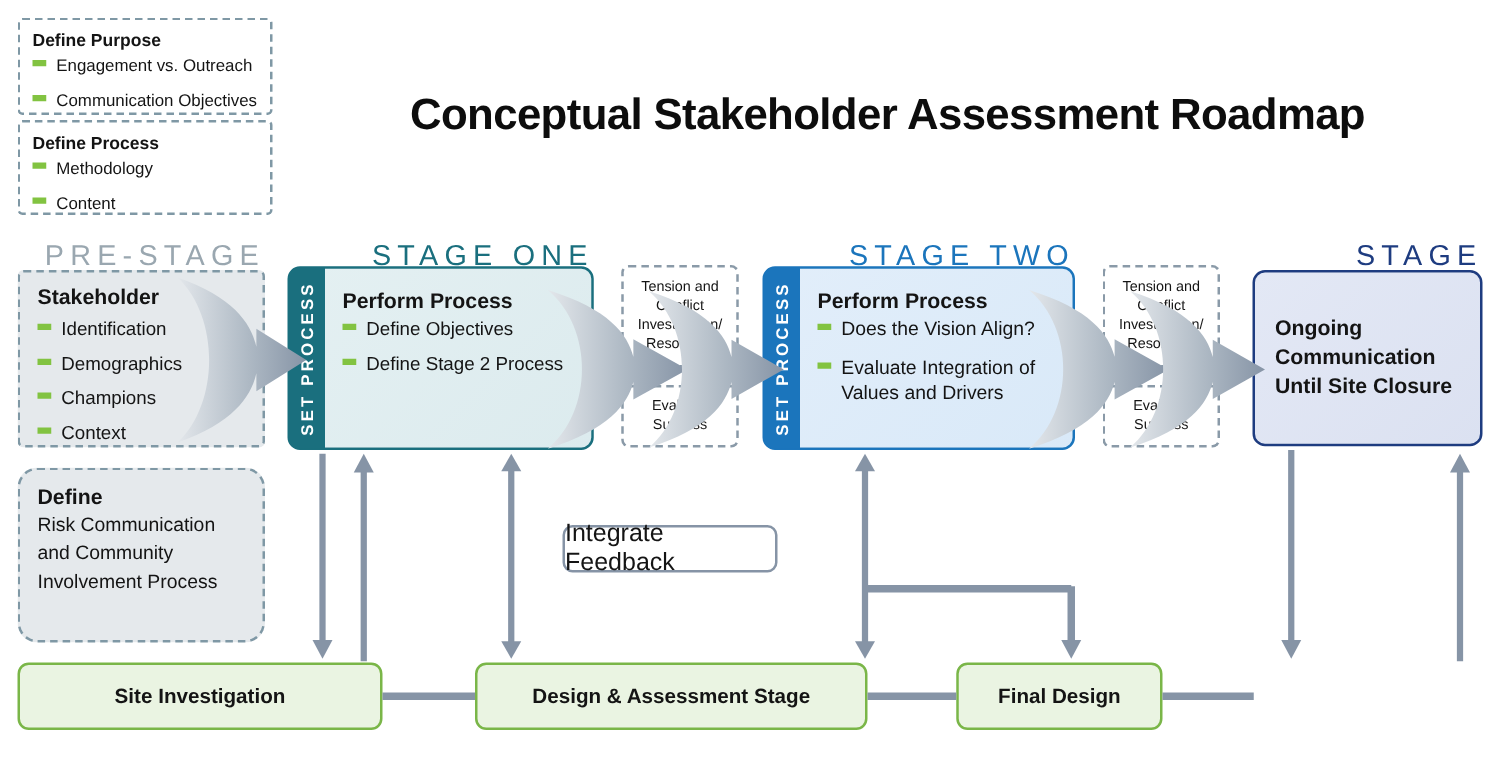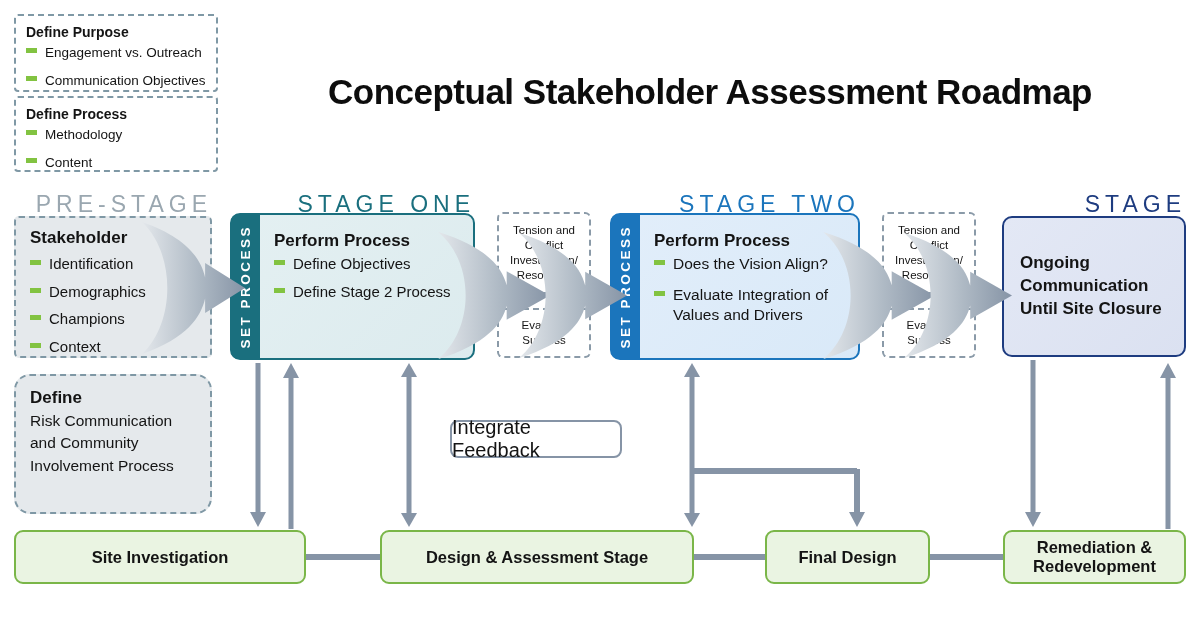--- a/index.html
+++ b/index.html
@@ -212,23 +212,20 @@
 
   <div class="green g1">
       <span>Site Investigation</span>
     </div>
   <div class="green g2">
       <span>Design &amp; Assessment Stage</span>
     </div>
   <div class="green g3">
       <span>Final Design</span>
     </div>
-  <div class="green g4">
-      <span>Remediation &amp; Redevelopment</span>
-    </div>
 
   <svg class="overlay" viewBox="0 0 1200 622">
     <defs>
       <linearGradient id="flowGrad" x1="0" y1="0" x2="1" y2="0">
         <stop offset="0" stop-color="#e3e7eb"></stop>
         <stop offset="0.55" stop-color="#aeb9c4"></stop>
         <stop offset="1" stop-color="#8694a6"></stop>
       </linearGradient>
     </defs>
 

